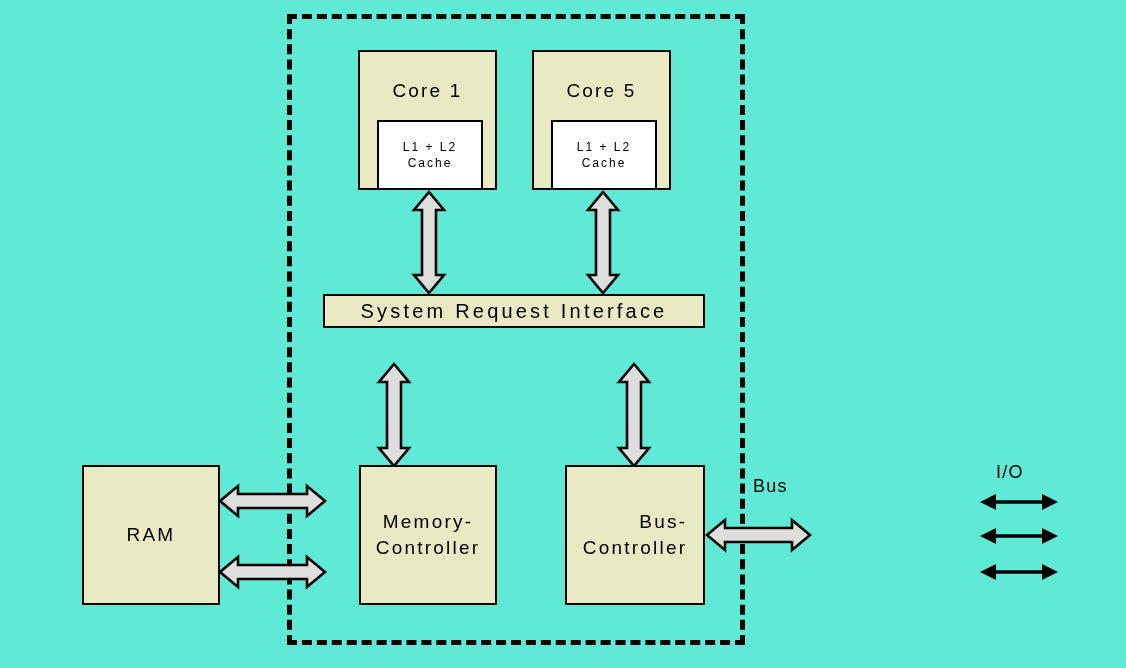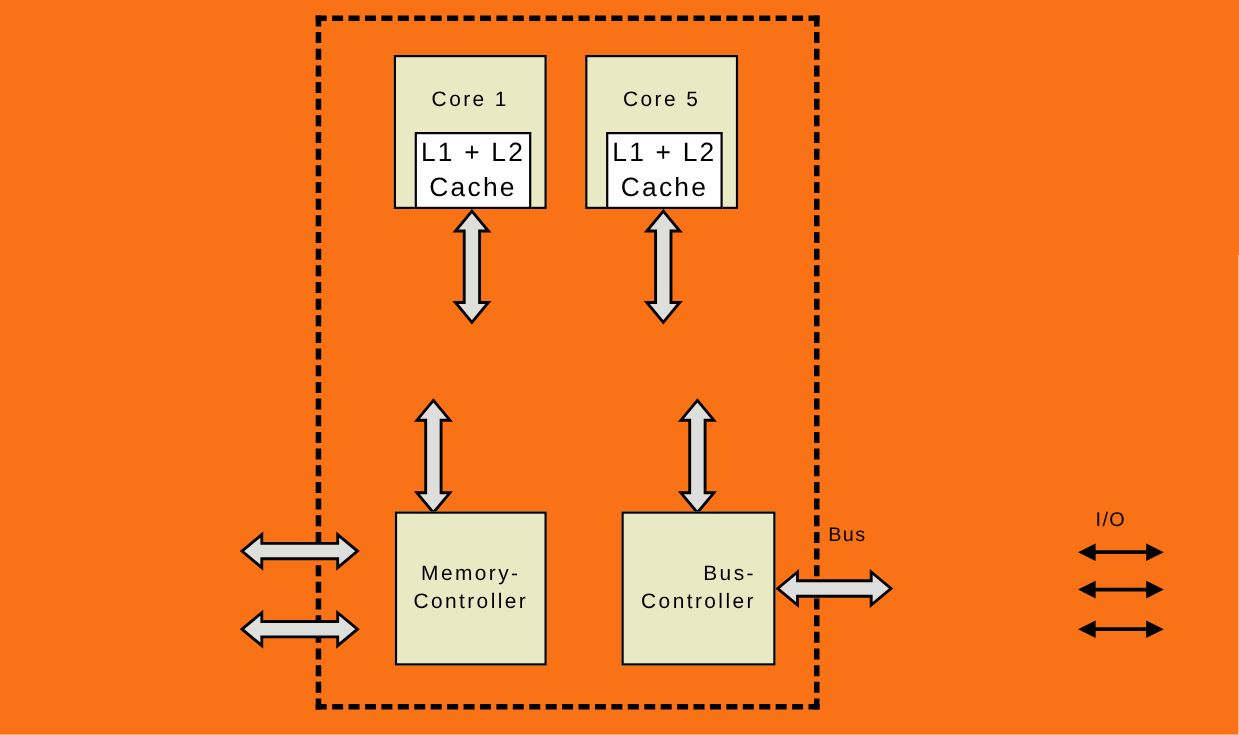--- a/index.html
+++ b/index.html
@@ -4,21 +4,21 @@
 <style>
   html, body {
     margin: 0;
     padding: 0;
     background: #ffffff;
   }
   #canvas {
     position: relative;
     width: 1126px;
     height: 668px;
-    background: #f97316;
+    background: #5eead4;
     overflow: hidden;
     font-family: "Liberation Sans", sans-serif;
   }
   .box {
     position: absolute;
     box-sizing: border-box;
     border: 2.5px solid #000000;
     background: #e9e9c3;
     display: flex;
     align-items: center;
@@ -37,21 +37,21 @@
     box-sizing: border-box;
     border: 2.5px solid #000000;
     background: #ffffff;
     display: flex;
     align-items: center;
     justify-content: center;
     text-align: center;
   }
   .cache-label {
     letter-spacing: 2.0px;
-    font-size: 24px;
+    font-size: 12px;
     white-space: pre-line;
     line-height: 1.35;
   }
   .bar {
     position: absolute;
     box-sizing: border-box;
     border: 2.5px solid #000000;
     background: #e9e9c3;
     display: flex;
     align-items: center;
@@ -119,30 +119,36 @@
   </div>
 
   <svg class="arrow-svg" style="left:411px; top:190px;" width="36" height="105" viewBox="0 0 36 105">
     <polygon class="blockarrow" points="18,2 33,20 25,20 25,85 33,85 18,103 3,85 11,85 11,20 3,20"></polygon>
   </svg>
 
   <svg class="arrow-svg" style="left:585px; top:190px;" width="36" height="105" viewBox="0 0 36 105">
     <polygon class="blockarrow" points="18,2 33,20 25,20 25,85 33,85 18,103 3,85 11,85 11,20 3,20"></polygon>
   </svg>
 
+  <div class="bar" style="left:323px; top:294px; width:382px; height:34px;">
+    <span class="bar-label">System Request Interface</span>
+  </div>
 
 
   <svg class="arrow-svg" style="left:376px; top:362px;" width="36" height="106" viewBox="0 0 36 106">
     <polygon class="blockarrow" points="18,2 33,20 25,20 25,86 33,86 18,104 3,86 11,86 11,20 3,20"></polygon>
   </svg>
 
   <svg class="arrow-svg" style="left:616px; top:362px;" width="36" height="106" viewBox="0 0 36 106">
     <polygon class="blockarrow" points="18,2 33,20 25,20 25,86 33,86 18,104 3,86 11,86 11,20 3,20"></polygon>
   </svg>
 
+  <div class="box" style="left:82px; top:465px; width:138px; height:140px;">
+    <span class="box-label">RAM</span>
+  </div>
 
   <div class="box" style="left:325px; top:465px; width:138px; height:140px;margin-left:34px;">
     <span class="box-label">Memory-
 Controller</span>
   </div>
 
   <svg class="arrow-svg" style="left:218px; top:483px;" width="109" height="36" viewBox="0 0 109 36">
     <polygon class="blockarrow" points="2,18 20,3 20,11 89,11 89,3 107,18 89,33 89,25 20,25 20,33"></polygon>
   </svg>
 

